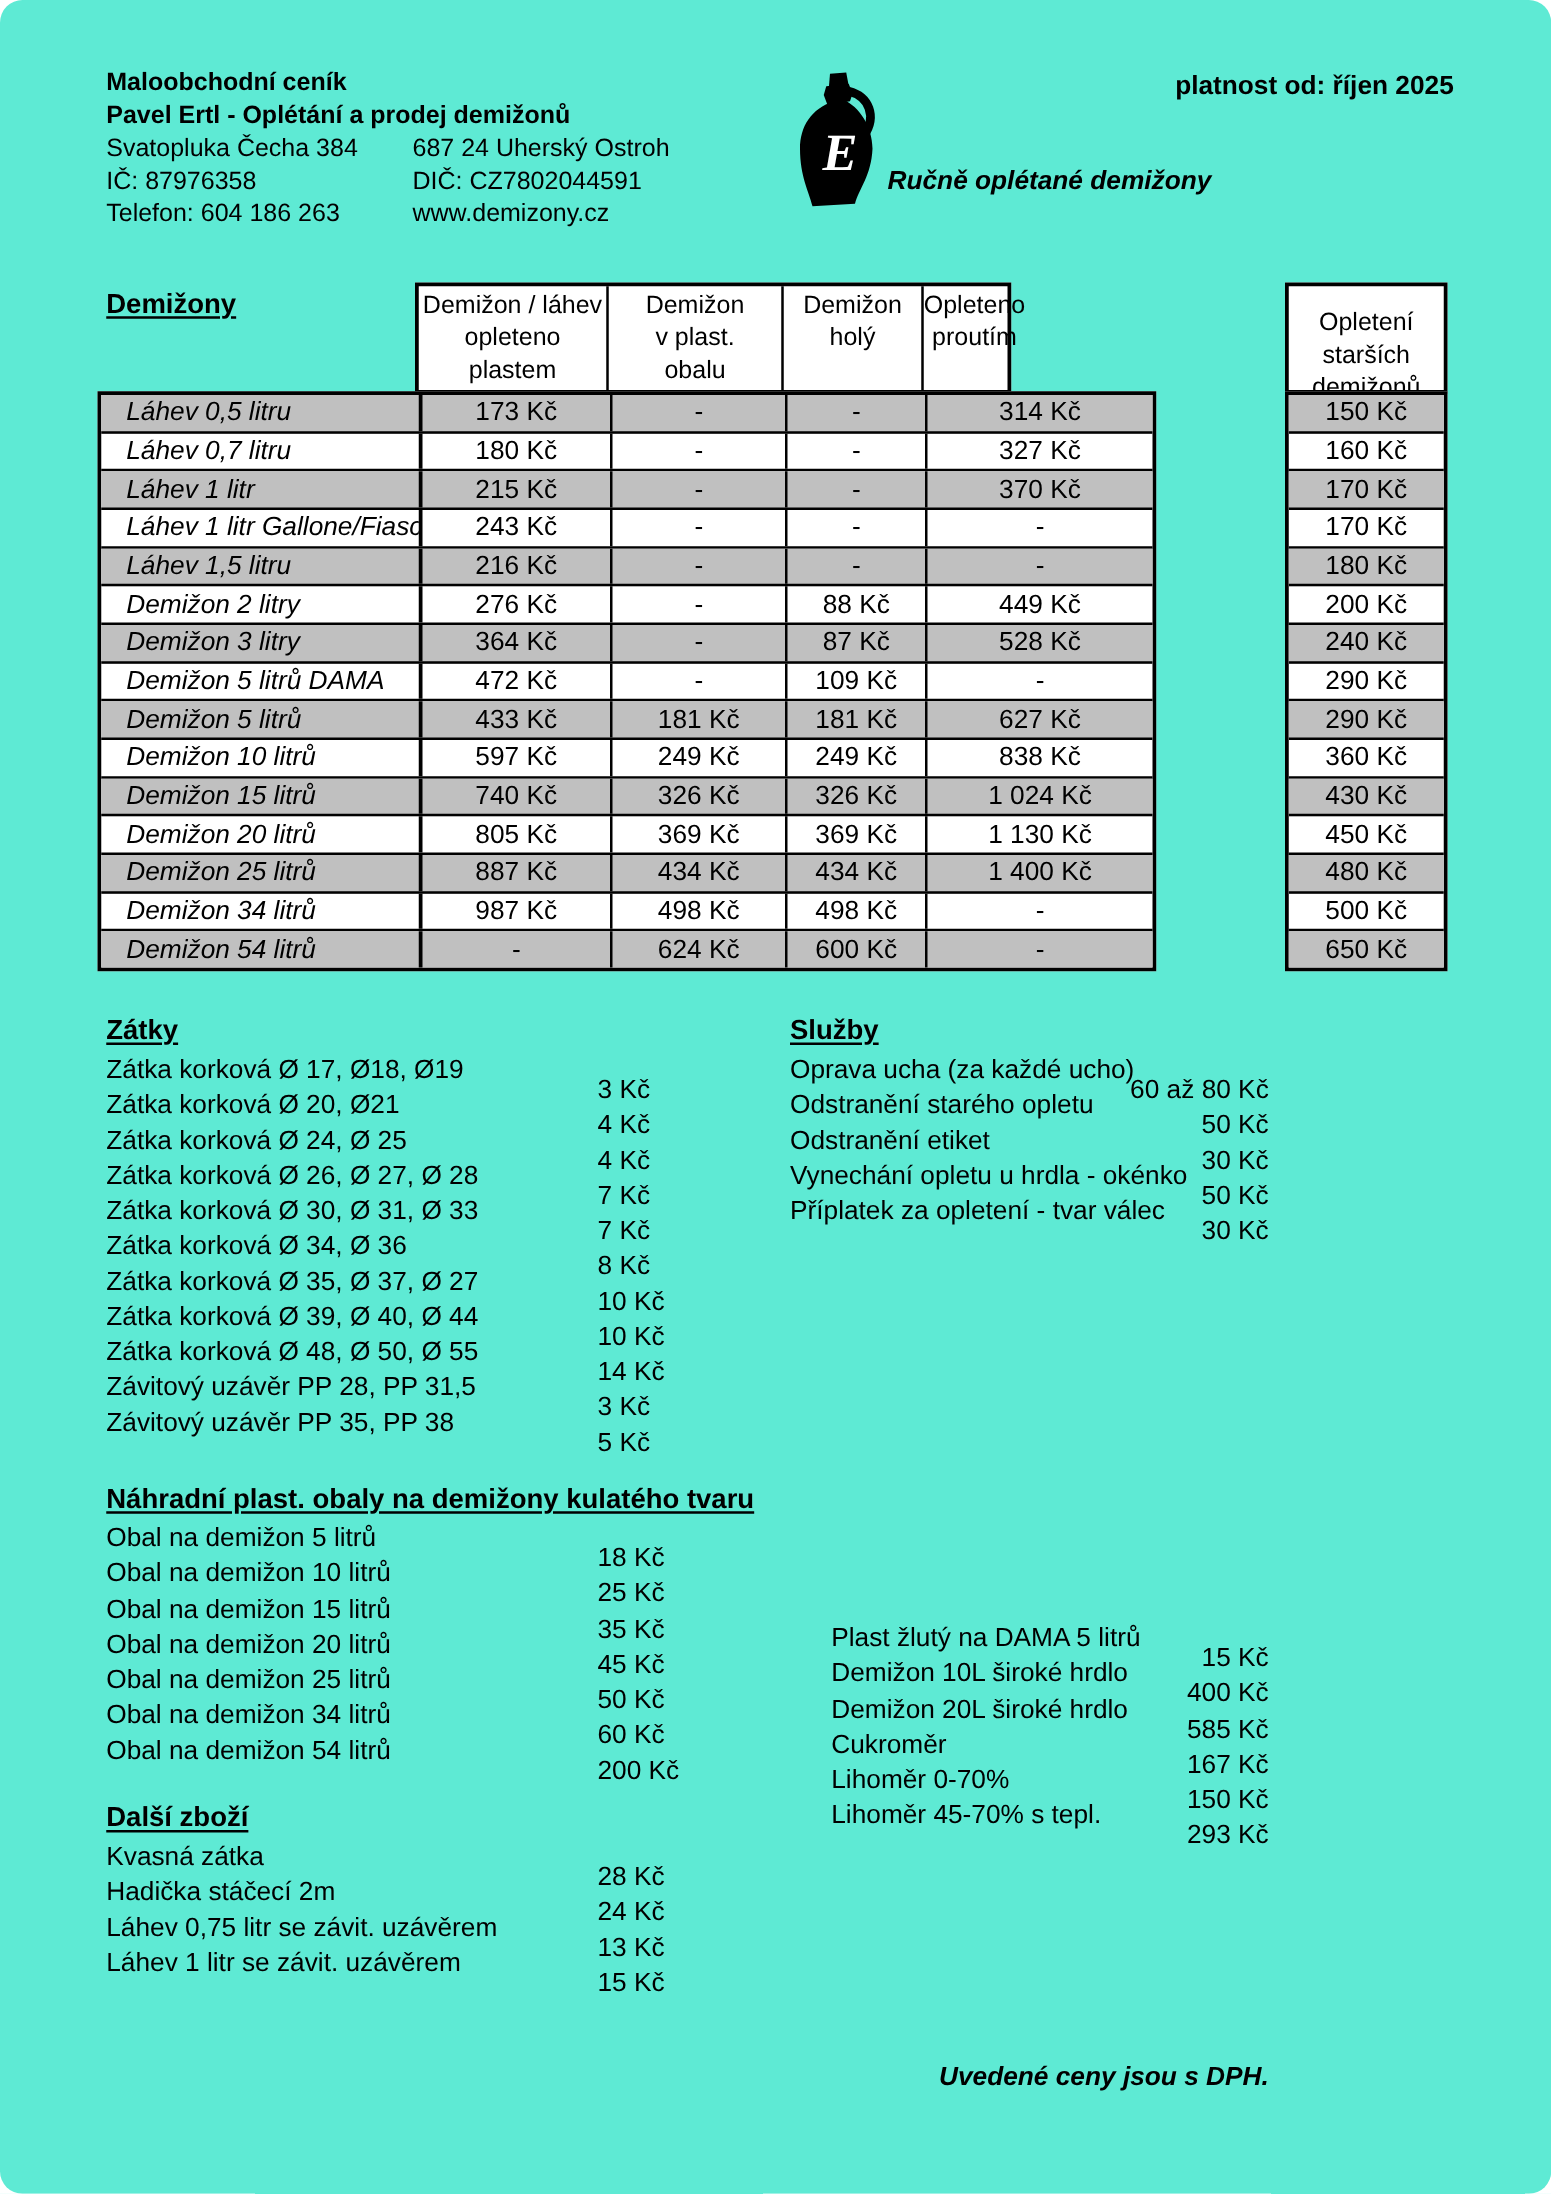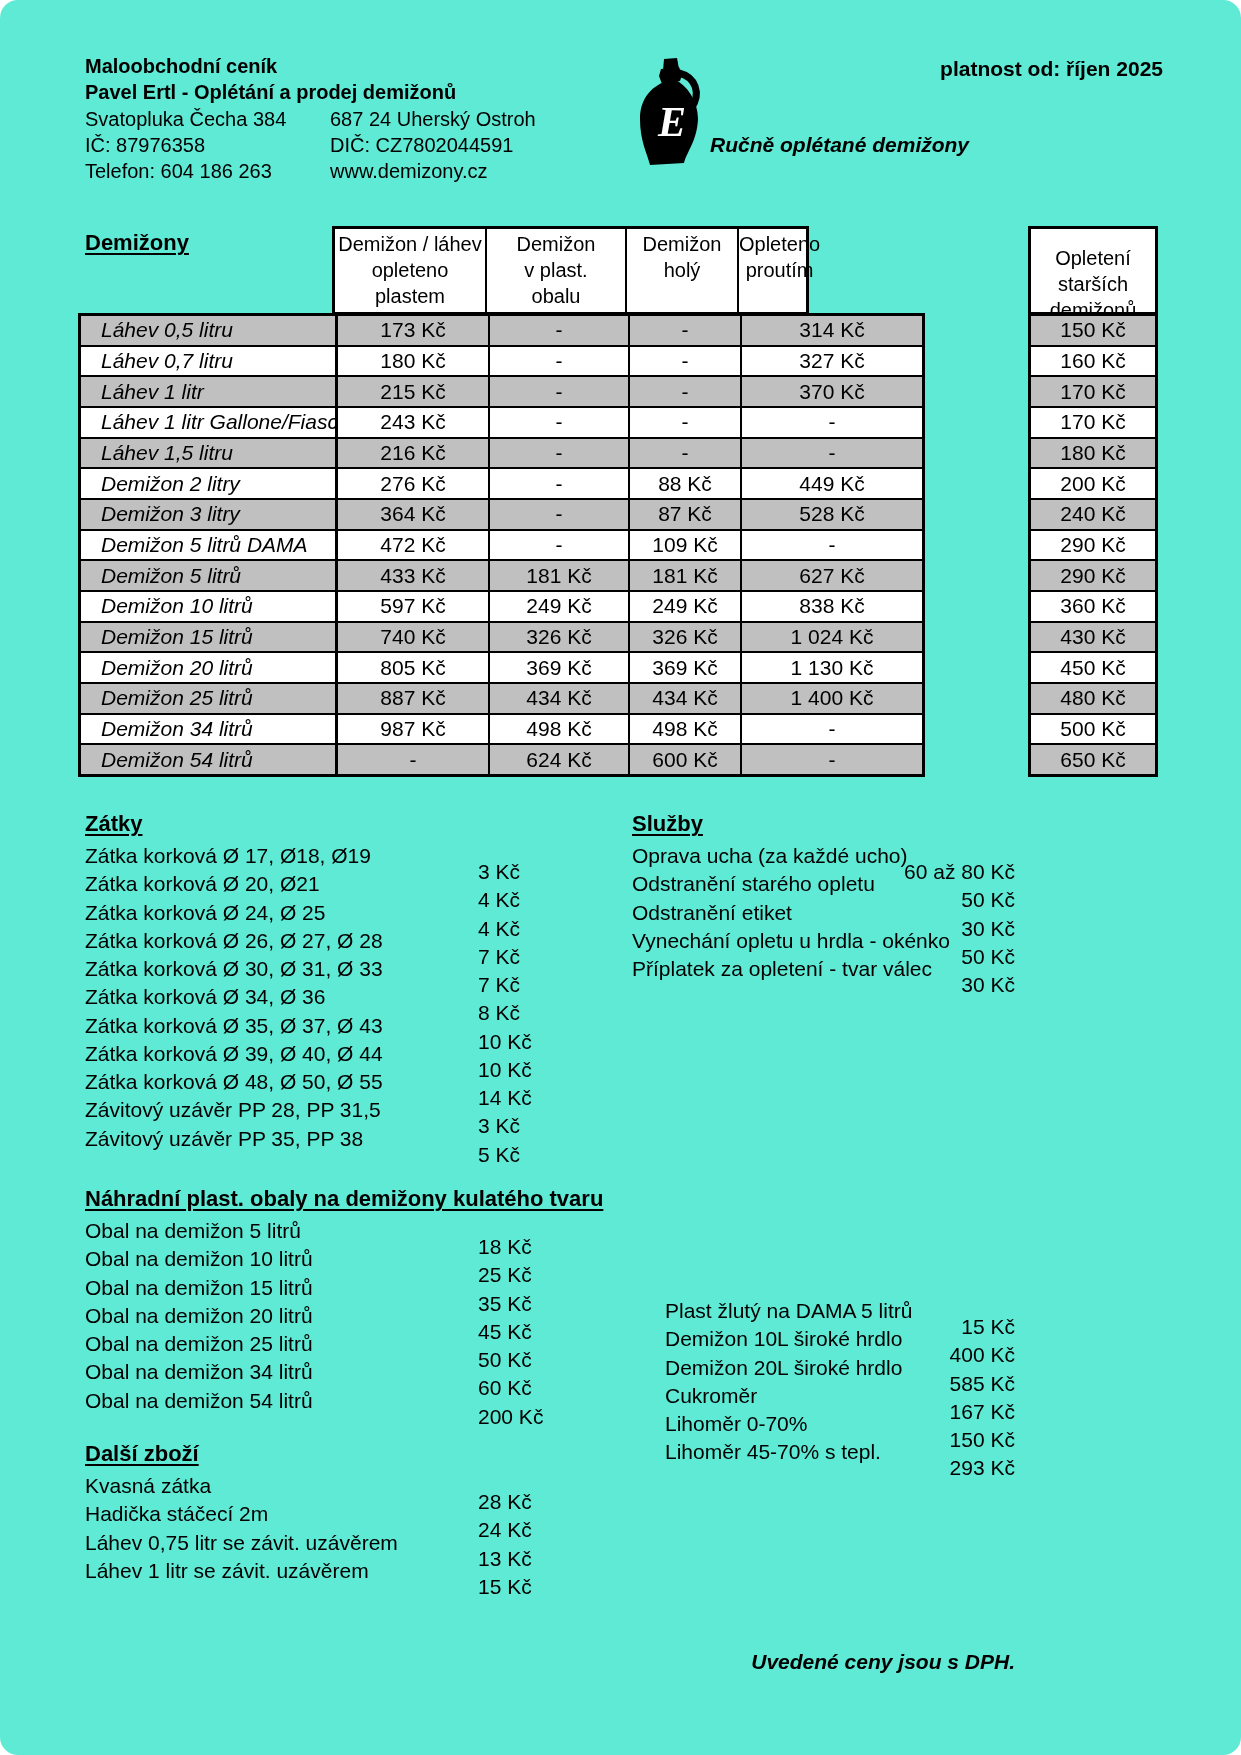--- a/index.html
+++ b/index.html
@@ -256,21 +256,21 @@
 
   <div class="section tab-price" style="left:85px; top:810px; width:540px;">
     <div class="sec-title">Zátky</div>
     <div>
         <div class="li-row"><span class="li-label">Zátka korková Ø 17, Ø18, Ø19</span><span class="li-price">3 Kč</span></div>
         <div class="li-row"><span class="li-label">Zátka korková Ø 20, Ø21</span><span class="li-price">4 Kč</span></div>
         <div class="li-row"><span class="li-label">Zátka korková Ø 24,  Ø 25</span><span class="li-price">4 Kč</span></div>
         <div class="li-row"><span class="li-label">Zátka korková Ø 26, Ø 27, Ø 28</span><span class="li-price">7 Kč</span></div>
         <div class="li-row"><span class="li-label">Zátka korková Ø 30, Ø 31, Ø 33</span><span class="li-price">7 Kč</span></div>
         <div class="li-row"><span class="li-label">Zátka korková Ø 34, Ø 36</span><span class="li-price">8 Kč</span></div>
-        <div class="li-row"><span class="li-label">Zátka korková Ø 35, Ø 37, Ø 43</span><span class="li-price">10 Kč</span></div>
+        <div class="li-row"><span class="li-label">Zátka korková Ø 35, Ø 37, Ø 27</span><span class="li-price">10 Kč</span></div>
         <div class="li-row"><span class="li-label">Zátka korková Ø 39, Ø 40, Ø 44</span><span class="li-price">10 Kč</span></div>
         <div class="li-row"><span class="li-label">Zátka korková Ø 48, Ø 50, Ø 55</span><span class="li-price">14 Kč</span></div>
         <div class="li-row"><span class="li-label">Závitový uzávěr PP 28, PP 31,5</span><span class="li-price">3 Kč</span></div>
         <div class="li-row"><span class="li-label">Závitový uzávěr PP 35, PP 38</span><span class="li-price">5 Kč</span></div>
       </div>
   </div>
 
   <div class="section right-price" style="left:632px; top:810px; width:383px;">
     <div class="sec-title">Služby</div>
     <div>

